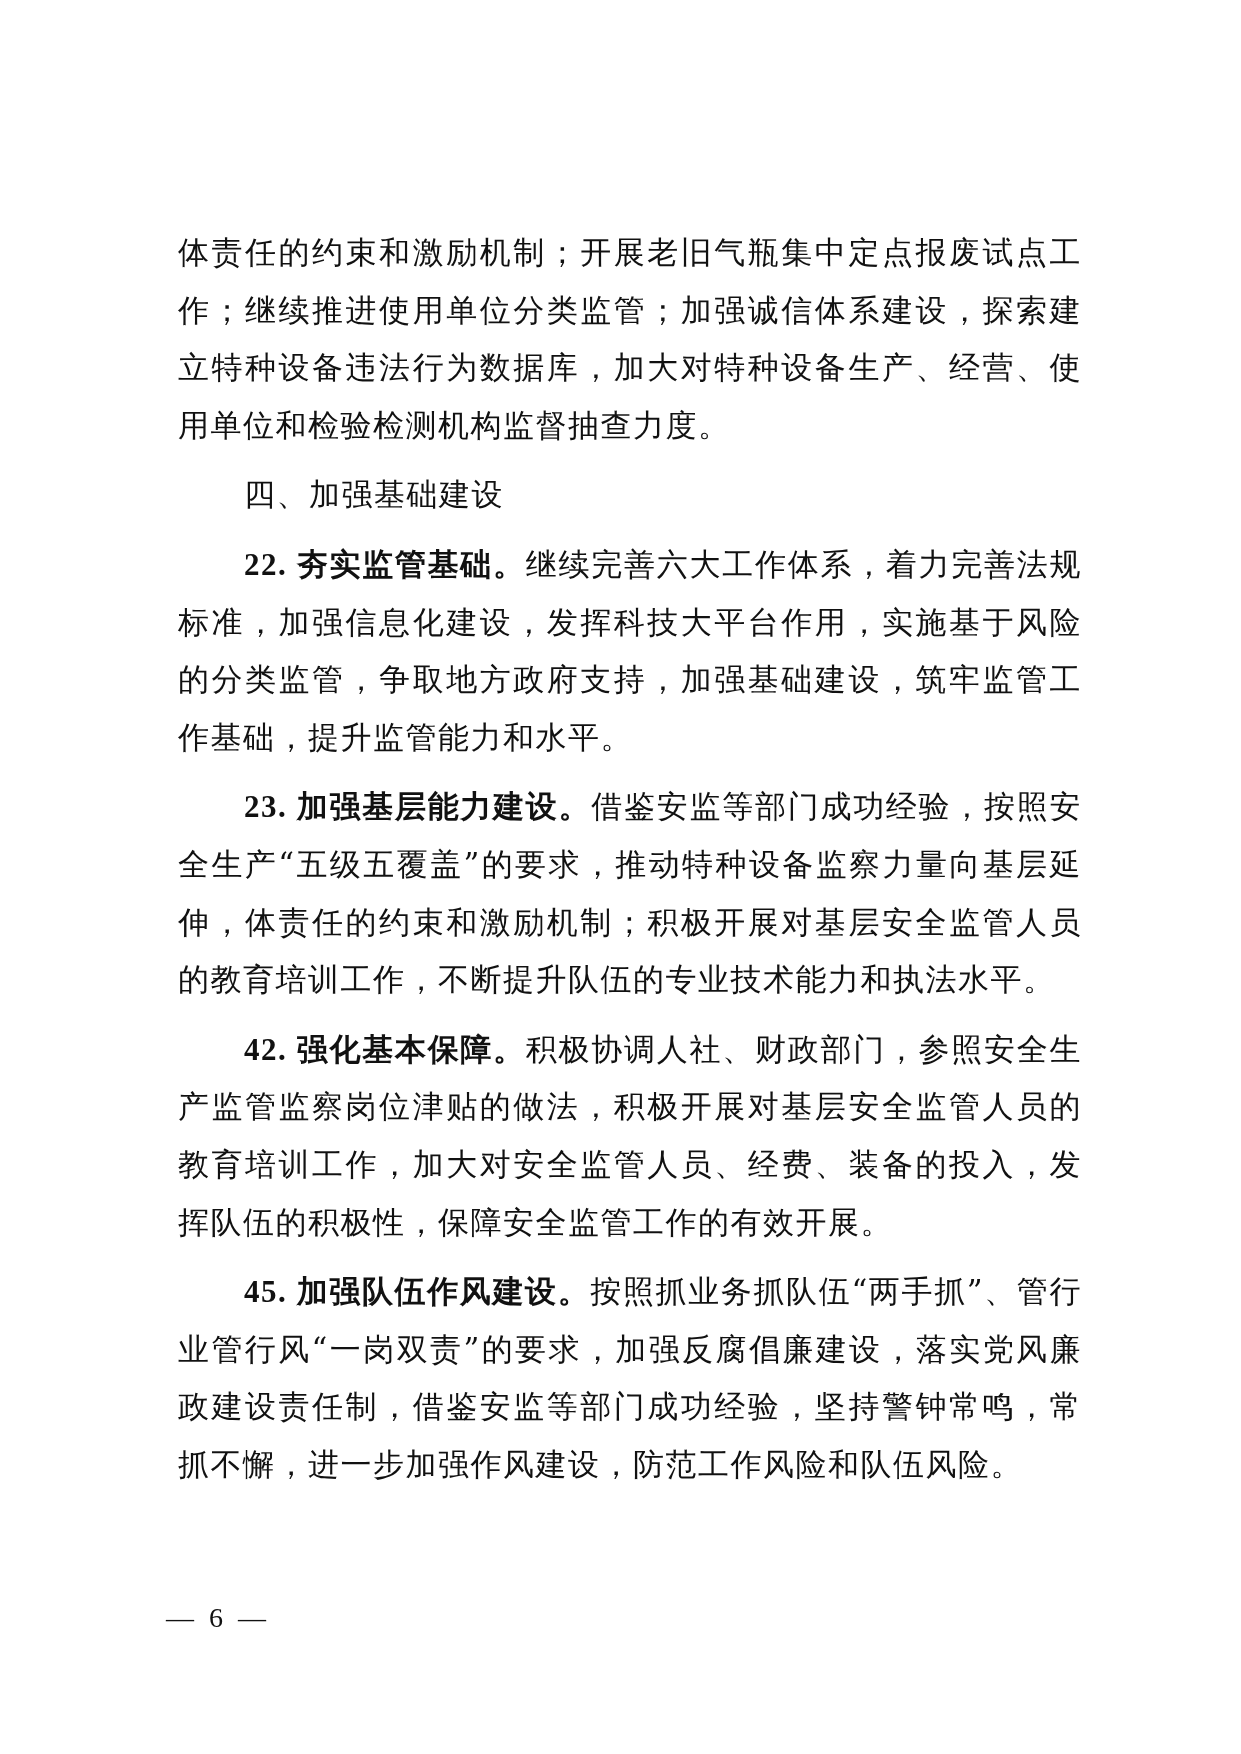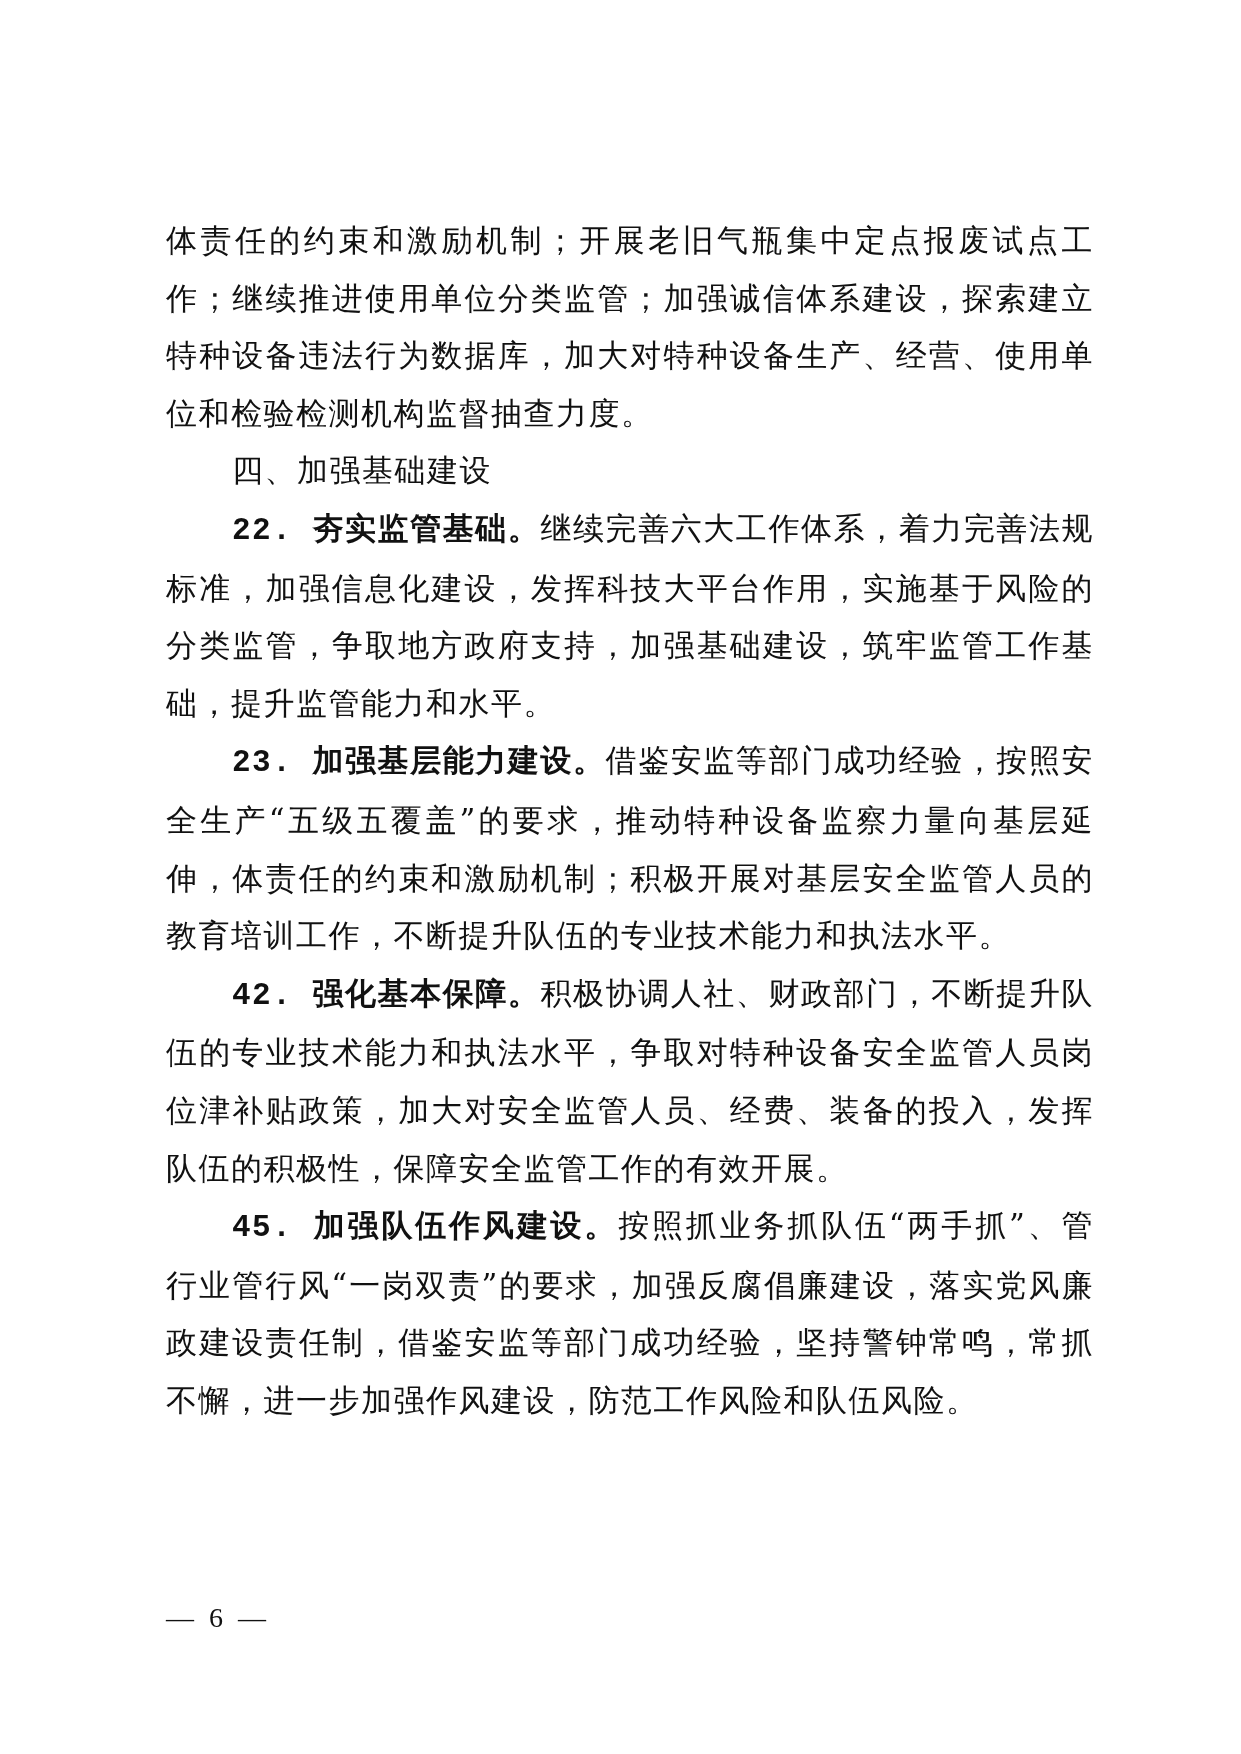--- a/index.html
+++ b/index.html
@@ -9,23 +9,23 @@
       position: absolute;
       left: 166px;
       top: 212px;
       width: 928px;
       font-family: "DejaVu Serif", "Liberation Serif", serif;
       font-size: 31px;
       line-height: 57.6px;
       color: #111111;
       letter-spacing: 1.5px;
     }
-    .para { margin: 0; text-align: justify; text-align-last: left; }
+    .para { margin: 12px; text-align: justify; text-align-last: left; }
     .indent { text-indent: 66px; }
-    .lead { font-family: Liberation Mono, monospace; font-weight: bold; }
+    .lead { font-family: Liberation Serif, serif; font-weight: bold; }
     .page-number {
       position: absolute;
       left: 166px;
       top: 1602px;
       font-family: "Liberation Serif", "DejaVu Serif", serif;
       font-size: 28px;
       color: #111111;
       letter-spacing: 4px;
     }
   </style>
@@ -40,20 +40,20 @@
     <p class="para indent">
       <span>四、加强基础建设</span>
     </p>
     <p class="para indent">
       <span class="lead">22. 夯实监管基础。</span><span>继续完善六大工作体系，着力完善法规标准，加强信息化建设，发挥科技大平台作用，实施基于风险的分类监管，争取地方政府支持，加强基础建设，筑牢监管工作基础，提升监管能力和水平。</span>
     </p>
     <p class="para indent">
       <span class="lead">23. 加强基层能力建设。</span><span>借鉴安监等部门成功经验，按照安全生产“五级五覆盖”的要求，推动特种设备监察力量向基层延伸，体责任的约束和激励机制；积极开展对基层安全监管人员的教育培训工作，不断提升队伍的专业技术能力和执法水平。</span>
     </p>
     <p class="para indent">
-      <span class="lead">42. 强化基本保障。</span><span>积极协调人社、财政部门，不断提升队伍的专业技术能力和执法水平，争取对特种设备安全监管人员岗位津补贴政策，加大对安全监管人员、经费、装备的投入，发挥队伍的积极性，保障安全监管工作的有效开展。</span>
+      <span class="lead">42. 强化基本保障。</span><span>积极协调人社、财政部门，参照安全生产监管监察岗位津贴的做法，积极开展对基层安全监管人员的教育培训工作，加大对安全监管人员、经费、装备的投入，发挥队伍的积极性，保障安全监管工作的有效开展。</span>
     </p>
     <p class="para indent">
       <span class="lead">45. 加强队伍作风建设。</span><span>按照抓业务抓队伍“两手抓”、管行业管行风“一岗双责”的要求，加强反腐倡廉建设，落实党风廉政建设责任制，借鉴安监等部门成功经验，坚持警钟常鸣，常抓不懈，进一步加强作风建设，防范工作风险和队伍风险。</span>
     </p>
   </div>
   <div class="page-number">— 6 —</div>
 </div>
 
 </body></html>

